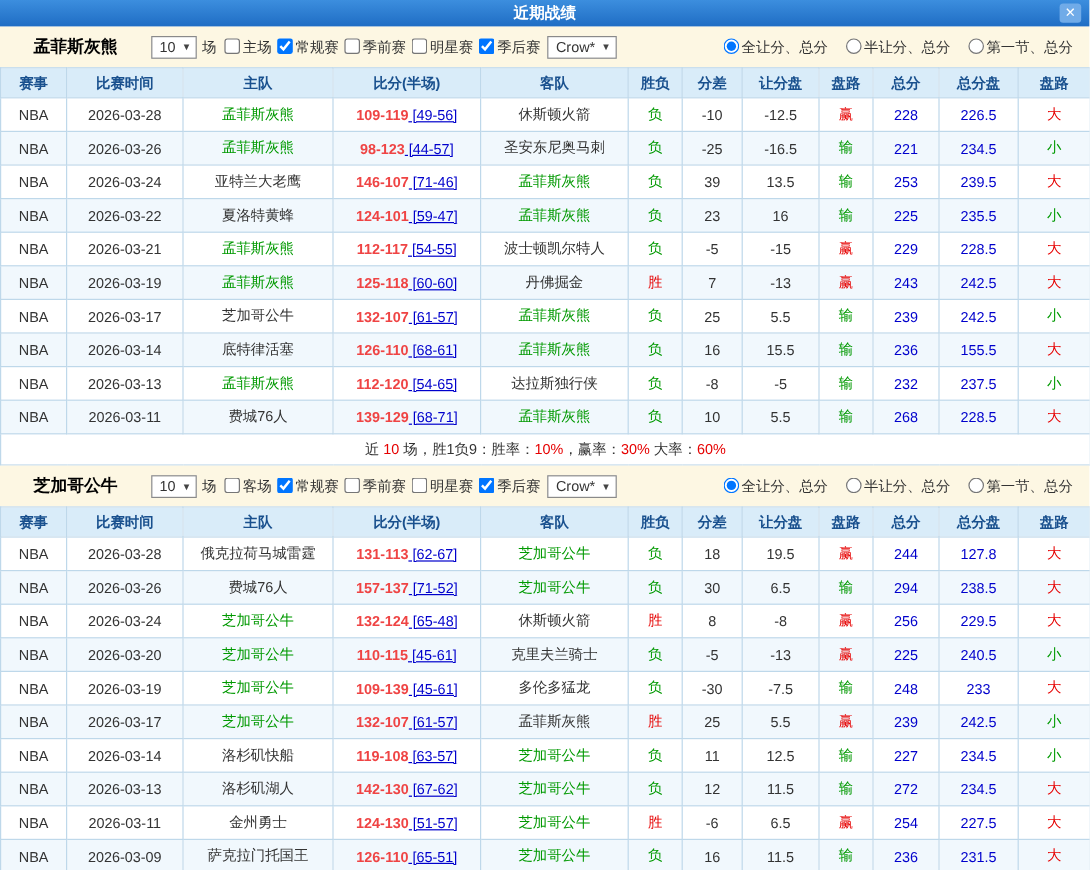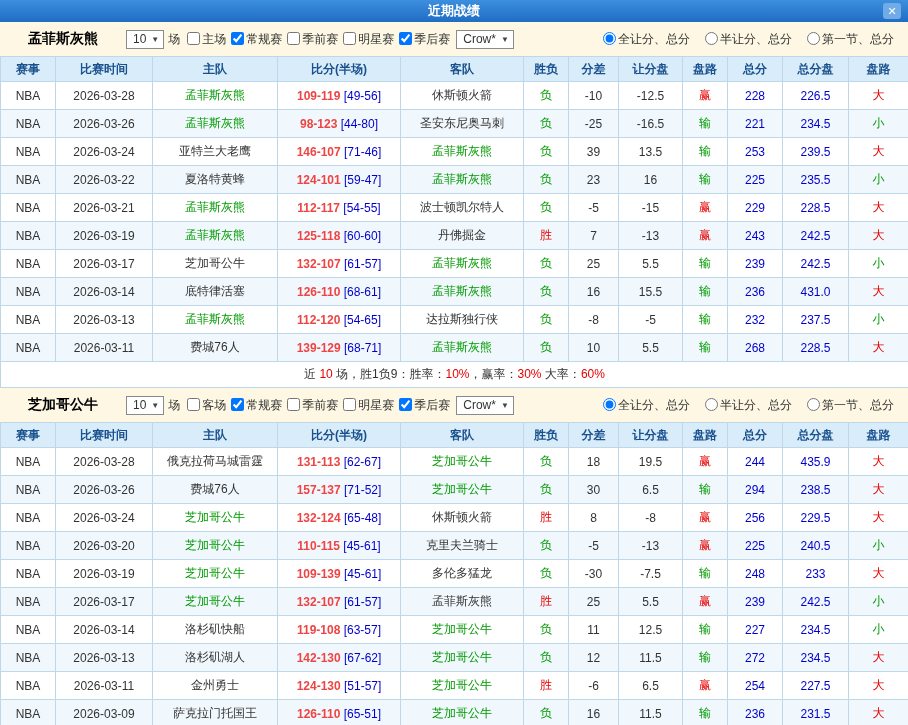--- a/index.html
+++ b/index.html
@@ -27,21 +27,21 @@
   .radios label { margin-left:10px; cursor:pointer; color:#333; white-space:nowrap; }
 
   table { width:908px; border-collapse:collapse; table-layout:fixed; font-size:12px; }
   th, td { border:1px solid #bed8ea; text-align:center; overflow:hidden; white-space:nowrap; }
   thead th { background:var(--header-bg,#d9ecf9); color:var(--header-text,#19508e);
     height:25px; font-weight:bold; }
   td { height:28px; color:#333; }
   tbody tr:nth-child(even):not(.summary-row) { background:#f1f8fd; }
   .team.hl { color:var(--team-highlight,#009900); }
   .score { color:#ef4444; font-weight:bold; }
-  .half { color:var(--total-blue,#0000cc); }
+  .half { color:var(--total-blue,#0000cc);text-decoration:underline; }
   .red { color:var(--win-red,#e60000); }
   .green { color:var(--loss-green,#009900); }
   .blue { color:var(--total-blue,#0000cc); }
   .summary-row td { height:26px; background:#fff; font-size:12px; }
 </style>
 </head>
 <body>
 
 <div>
 
@@ -117,21 +117,21 @@
             <td>-12.5</td>
             <td class="red">赢</td>
             <td class="blue">228</td>
             <td class="blue">226.5</td>
             <td class="red">大</td>
           </tr>
           <tr>
             <td>NBA</td>
             <td>2026-03-26</td>
             <td class="team hl">孟菲斯灰熊</td>
-            <td><b class="score">98-123</b><span class="half"> [44-80]</span></td>
+            <td><b class="score">98-123</b><span class="half"> [44-57]</span></td>
             <td class="team">圣安东尼奥马刺</td>
             <td class="green">负</td>
             <td>-25</td>
             <td>-16.5</td>
             <td class="green">输</td>
             <td class="blue">221</td>
             <td class="blue">234.5</td>
             <td class="green">小</td>
           </tr>
           <tr>
@@ -208,21 +208,21 @@
             <td>NBA</td>
             <td>2026-03-14</td>
             <td class="team">底特律活塞</td>
             <td><b class="score">126-110</b><span class="half"> [68-61]</span></td>
             <td class="team hl">孟菲斯灰熊</td>
             <td class="green">负</td>
             <td>16</td>
             <td>15.5</td>
             <td class="green">输</td>
             <td class="blue">236</td>
-            <td class="blue">431.0</td>
+            <td class="blue">155.5</td>
             <td class="red">大</td>
           </tr>
           <tr>
             <td>NBA</td>
             <td>2026-03-13</td>
             <td class="team hl">孟菲斯灰熊</td>
             <td><b class="score">112-120</b><span class="half"> [54-65]</span></td>
             <td class="team">达拉斯独行侠</td>
             <td class="green">负</td>
             <td>-8</td>
@@ -313,21 +313,21 @@
             <td>NBA</td>
             <td>2026-03-28</td>
             <td class="team">俄克拉荷马城雷霆</td>
             <td><b class="score">131-113</b><span class="half"> [62-67]</span></td>
             <td class="team hl">芝加哥公牛</td>
             <td class="green">负</td>
             <td>18</td>
             <td>19.5</td>
             <td class="red">赢</td>
             <td class="blue">244</td>
-            <td class="blue">435.9</td>
+            <td class="blue">127.8</td>
             <td class="red">大</td>
           </tr>
           <tr>
             <td>NBA</td>
             <td>2026-03-26</td>
             <td class="team">费城76人</td>
             <td><b class="score">157-137</b><span class="half"> [71-52]</span></td>
             <td class="team hl">芝加哥公牛</td>
             <td class="green">负</td>
             <td>30</td>

